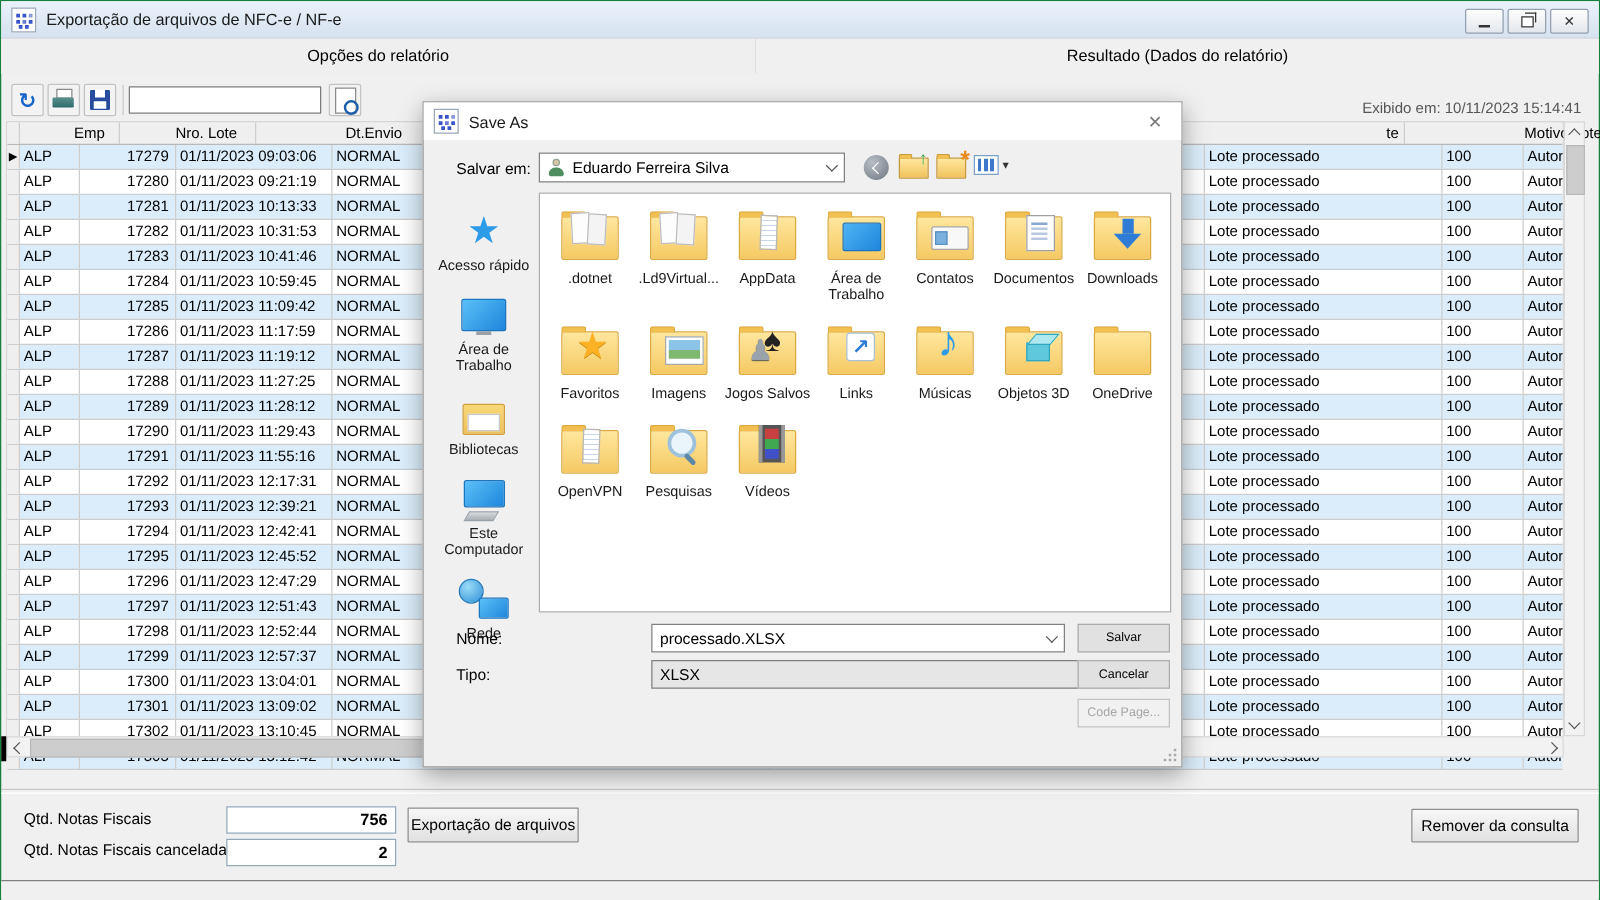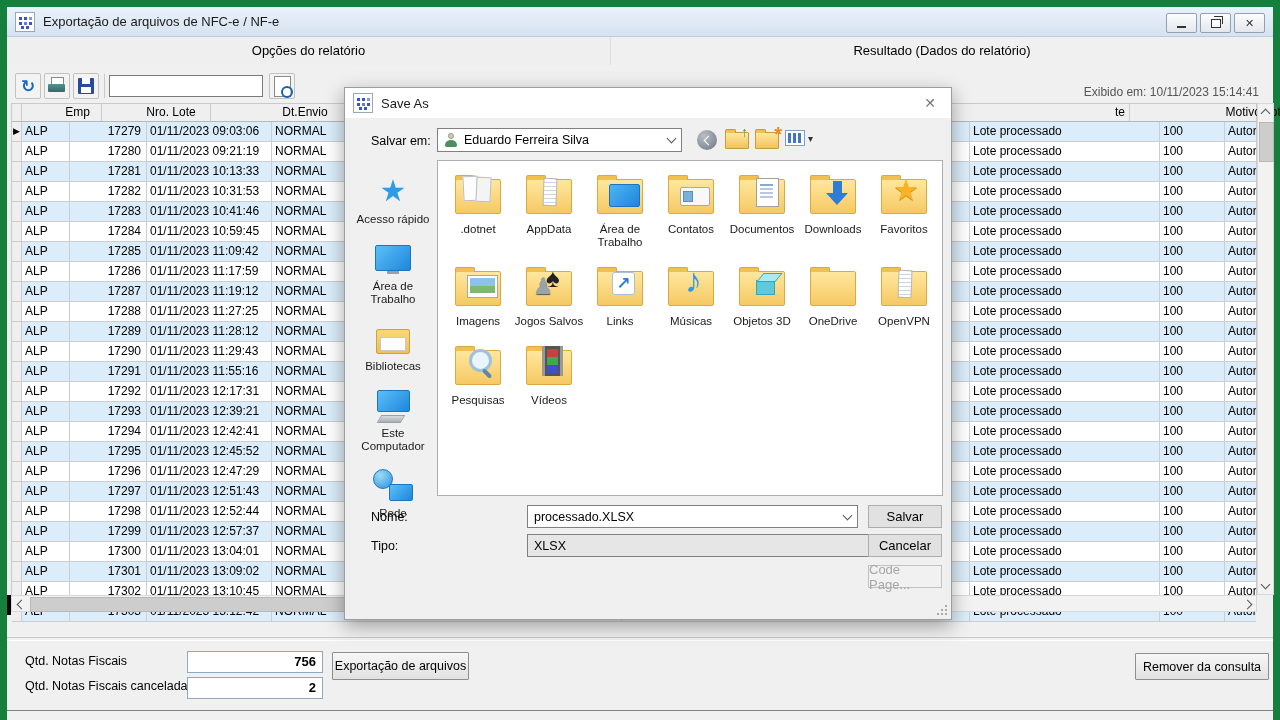--- a/index.html
+++ b/index.html
@@ -1,17 +1,17 @@
 <!DOCTYPE html>
 <html><head>
 <meta charset="utf-8">
 <style>
   html,body{margin:0;padding:0;width:1280px;height:720px;overflow:hidden;
     font-family:"Liberation Sans","DejaVu Sans",sans-serif;background:#F0F0F0;}
-  .win{position:relative;width:1280px;height:720px;background:#F0F0F0;border:7px solid #15803d;box-sizing:border-box;padding-left:47px;}
+  .win{position:relative;width:1280px;height:720px;background:#F0F0F0;border:1px solid #15803d;box-sizing:border-box;padding-left:47px;}
 
   
   .titlebar{position:absolute;left:0;top:0;width:100%;height:30px;
     background:linear-gradient(180deg,#EAF2FB 0%,#D6E2F0 100%);border-bottom:1px solid #BFCCDD;
     display:flex;align-items:center;box-sizing:border-box;}
   .appicon{width:18px;height:18px;background:#FFF;border:1px solid #9AA7B8;position:relative;margin:0 8px 0 8px;flex:none;}
   .appicon::before{content:'';position:absolute;left:3px;top:4px;width:3px;height:3px;background:#3A55C8;
     box-shadow:5px 0 #3A55C8,10px 0 #8A9AD8,0 5px #3A55C8,5px 5px #6A7AD0,10px 5px #3A55C8,2px 9px #3A55C8,7px 9px #3A55C8;}
   .title-text{font-size:13px;color:#1A1A1A;}
   .winbtns{position:absolute;right:8px;top:6px;display:flex;gap:3px;}
@@ -160,21 +160,21 @@
   .ov-link .ovchar{position:absolute;left:25px;top:9px;width:23px;height:23px;background:#FFF;border:1px solid #A8C0D8;border-radius:3px;color:#2E7CD6;font-weight:bold;font-size:17px;line-height:22px;text-align:center;box-sizing:border-box;}
   .ov-music .ovchar{position:absolute;left:27px;top:-2px;font-size:34px;color:#2E9BE8;}
   .ov-cube::before{content:'';position:absolute;left:27px;top:17px;width:17px;height:13px;background:#5FC8DC;border:1px solid #2FA8BE;}
   .ov-cube::after{content:'';position:absolute;left:31px;top:10px;width:17px;height:7px;background:#AEE8F0;border:1px solid #2FA8BE;transform:skewX(-40deg);}
   .ov-search::before{content:'';position:absolute;left:24px;top:7px;width:17px;height:17px;border:3px solid #9EC2DC;border-radius:50%;background:#EAF4FB;}
   .ov-search::after{content:'';position:absolute;left:40px;top:26px;width:4px;height:11px;background:#5E88A8;transform:rotate(-45deg);border-radius:2px;}
   .ov-film::before{content:'';position:absolute;left:26px;top:4px;width:21px;height:30px;background:#555;box-shadow:inset 3px 0 0 #999,inset -3px 0 0 #999;}
   .ov-film::after{content:'';position:absolute;left:31px;top:7px;width:11px;height:24px;background:linear-gradient(180deg,#C84040 0 33%,#40A850 33% 66%,#4050C8 66%);}
 
   .dlg-btn{position:absolute;left:523px;width:74px;height:23px;background:#E1E1E1;border:1px solid #ADADAD;
-    font-size:13px;color:#000;display:flex;align-items:center;justify-content:center;box-sizing:border-box;}
+    font-size:10px;color:#000;display:flex;align-items:center;justify-content:center;box-sizing:border-box;}
   .dlg-btn.disabled{background:#F1F1F1;border-color:#C2C2C2;color:#A6A6A6;}
   .grip{position:absolute;right:4px;bottom:4px;width:10px;height:10px;}
   .grip::before{content:'';position:absolute;right:0;bottom:0;width:2px;height:2px;background:#A9A9A9;
     box-shadow:-4px 0 #A9A9A9,-8px 0 #A9A9A9,0 -4px #A9A9A9,-4px -4px #A9A9A9,0 -8px #A9A9A9;}
 </style>
 </head>
 <body>
 
 <div class="win">
 
@@ -598,20 +598,27 @@
           <div class="file-item">
             <div class="ficon">
               <div class="folder"></div>
               <div class="ov ov-pages"></div>
             </div>
             <div class="flabel">.dotnet</div>
           </div>
           <div class="file-item">
             <div class="ficon">
               <div class="folder"></div>
+              <div class="ov ov-pages"></div>
+            </div>
+            <div class="flabel">.Ld9Virtual...</div>
+          </div>
+          <div class="file-item">
+            <div class="ficon">
+              <div class="folder"></div>
               <div class="ov ov-files"></div>
             </div>
             <div class="flabel">AppData</div>
           </div>
           <div class="file-item">
             <div class="ficon">
               <div class="folder"></div>
               <div class="ov ov-monitor"></div>
             </div>
             <div class="flabel">Área de Trabalho</div>

